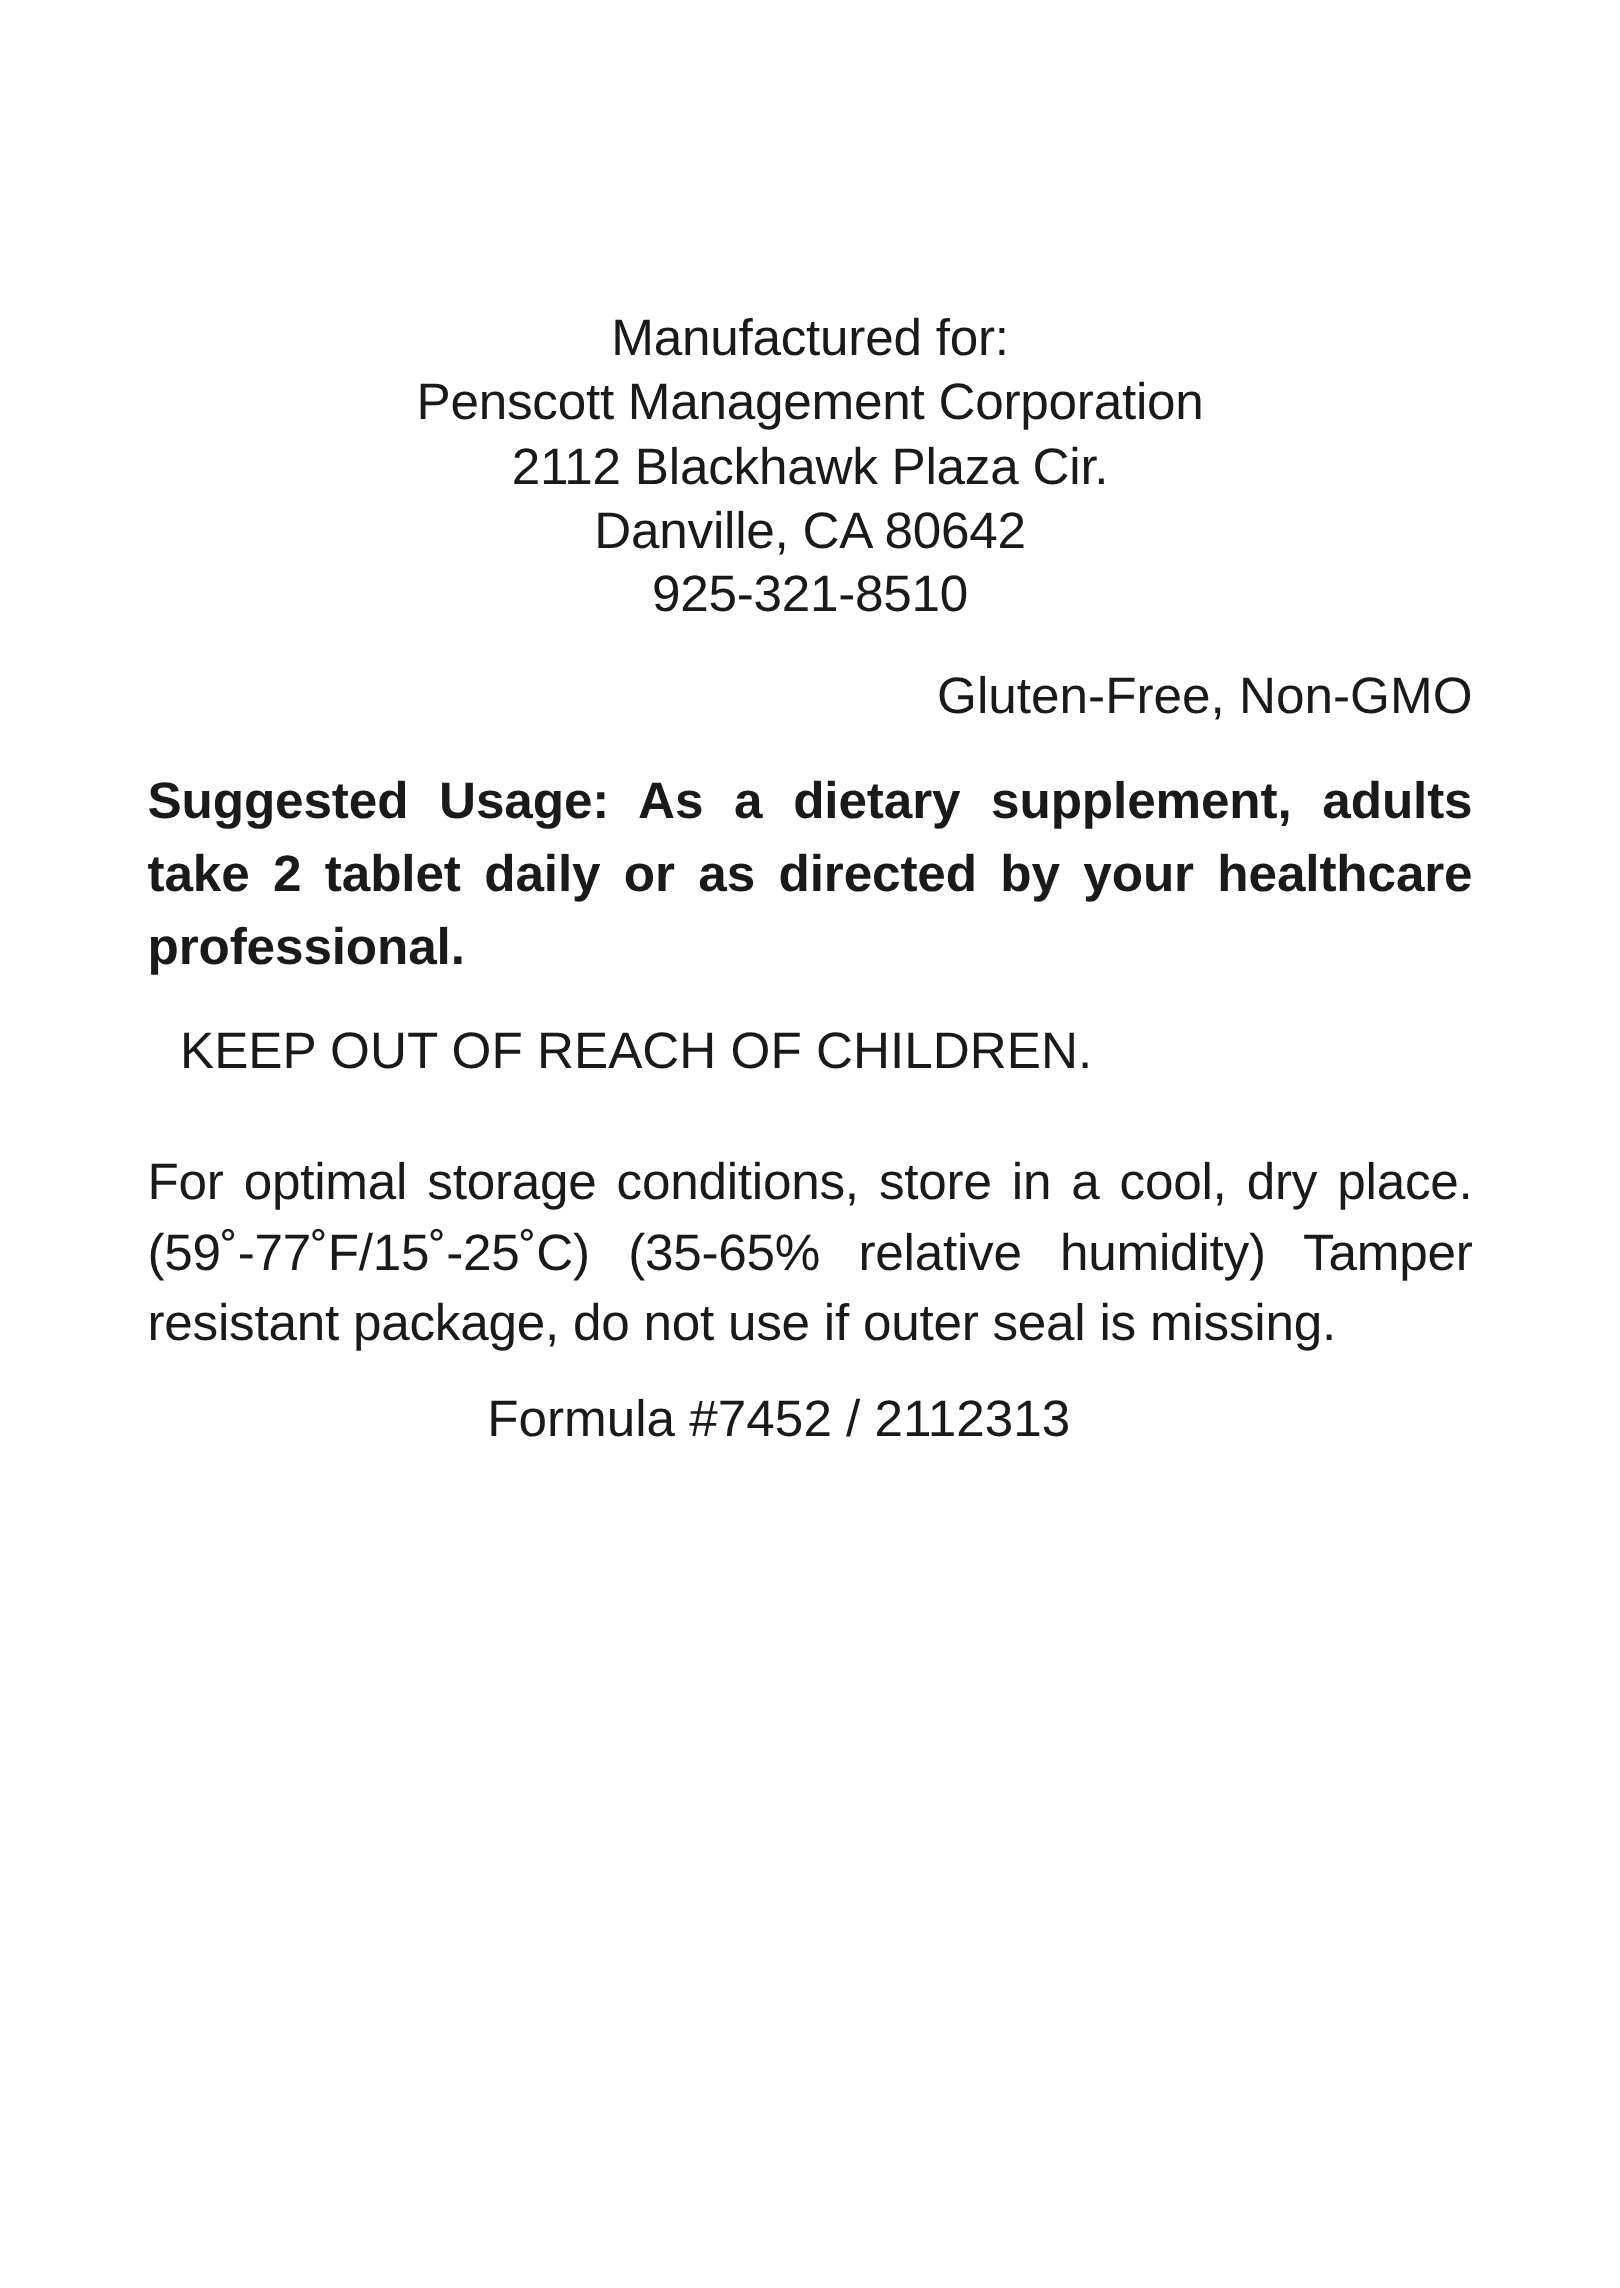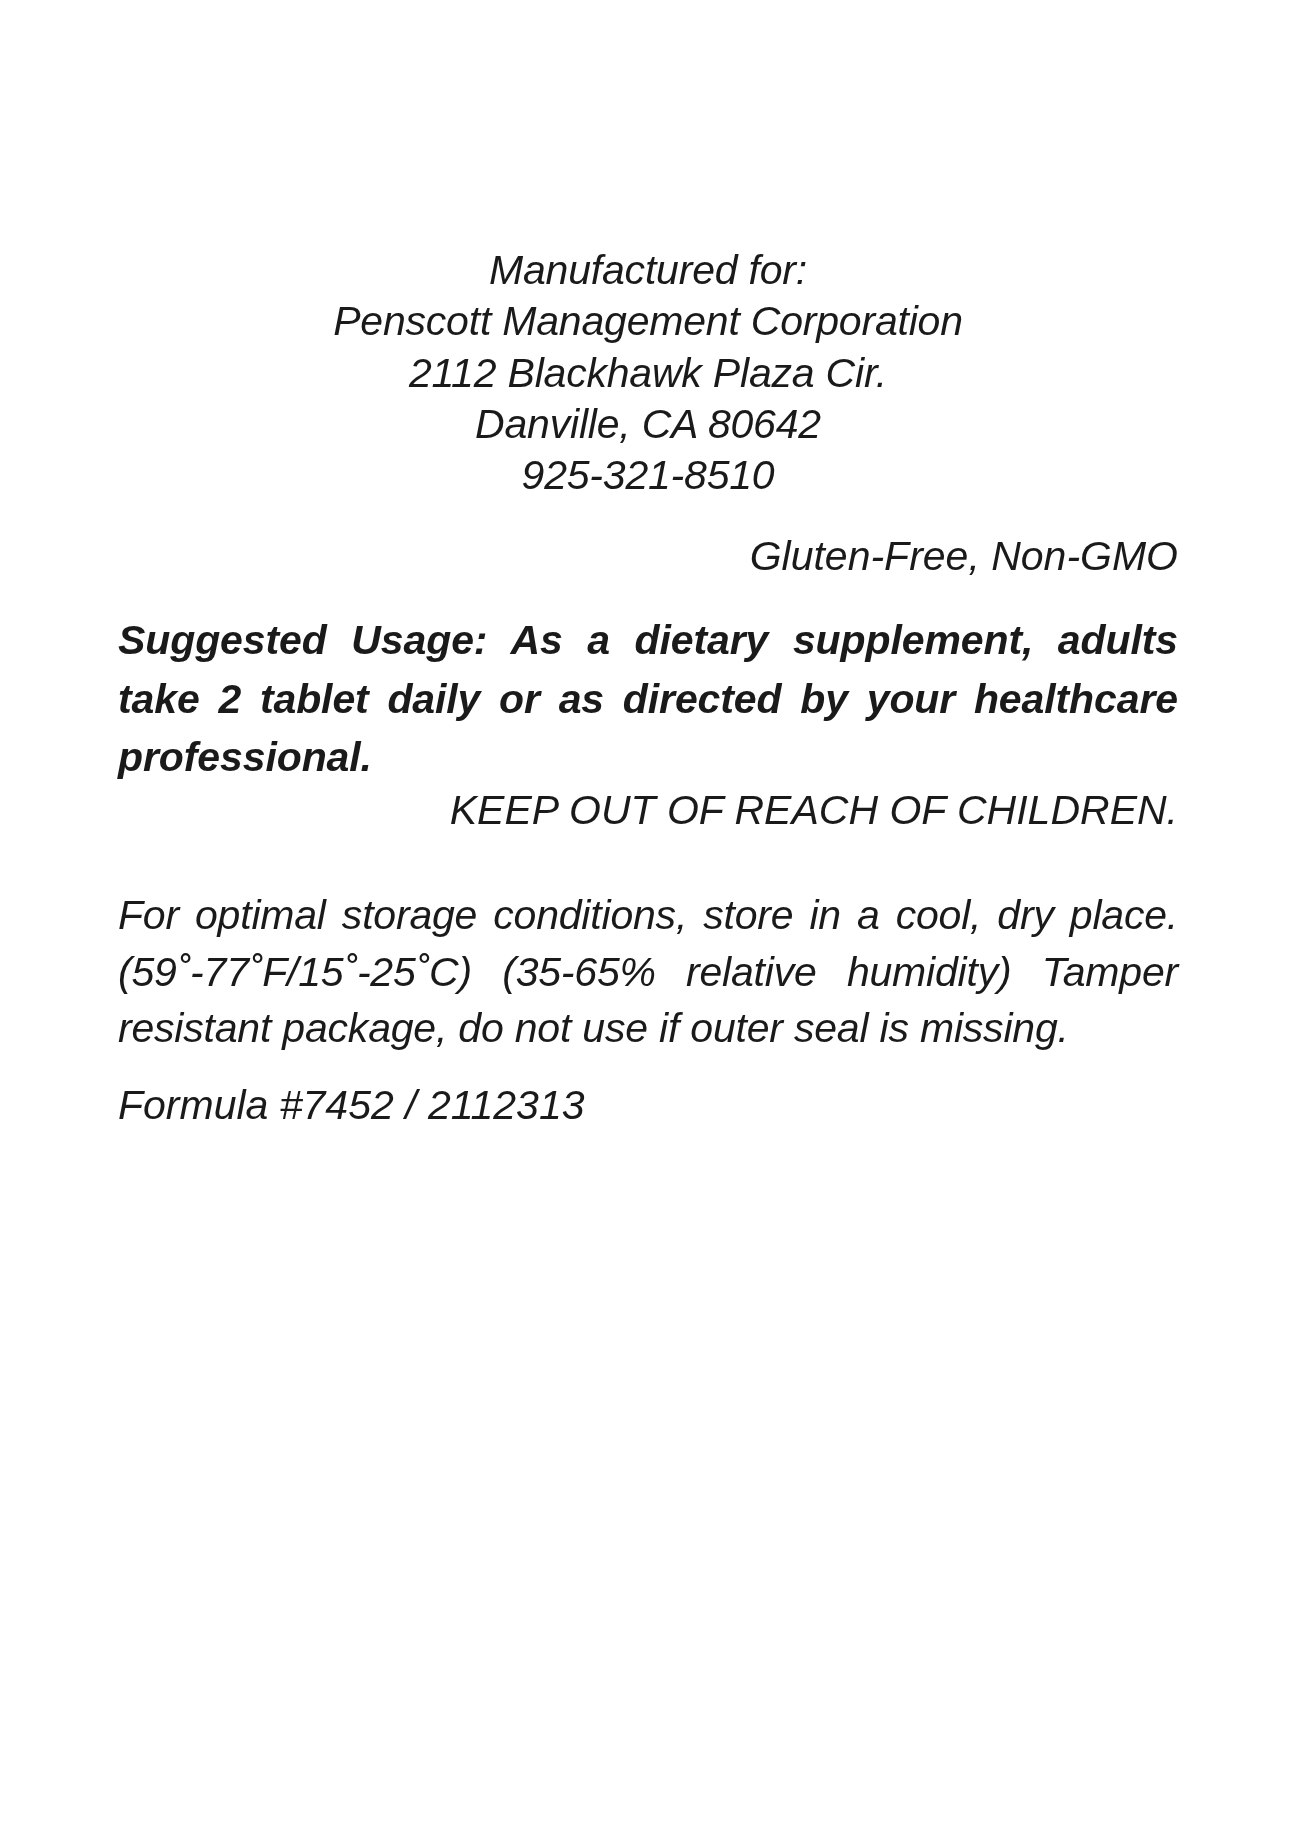--- a/index.html
+++ b/index.html
@@ -20,21 +20,20 @@
     left: 0;
     top: 0;
     width: 1296px;
     height: 1830px;
     box-sizing: border-box;
     padding: 245px 118px 0 118px;
   }
 
   .block {
     margin: 0;
-    font-style: italic;
   }
 
   
   .address {
     text-align: center;
     font-size: 41px;
     line-height: 1.25;
     letter-spacing: -0.2px;
   }
   .address .line {
@@ -56,42 +55,43 @@
     font-size: 41px;
     font-weight: bold;
     line-height: 1.42;
     text-align: justify;
     text-align-last: left;
     letter-spacing: -0.1px;
   }
 
   
   .keepout {
+    margin-top: 30px;
     font-size: 41px;
     line-height: 1.2;
     padding-left: 26px;
-    text-align: right;
+    text-align: left;
   }
 
   
   .storage {
     margin-top: 52px;
     font-size: 41px;
     line-height: 1.38;
     text-align: justify;
     text-align-last: left;
     letter-spacing: -0.2px;
   }
 
   
   .formula {
     margin-top: 24px;
     font-size: 41px;
     line-height: 1.2;
-    text-align: left;
+    text-align: center;
     padding-right: 50px;
   }
 </style>
 </head>
 <body>
 
 <div class="label">
 
   <div class="block address">
     <span class="line">Manufactured for:</span>

